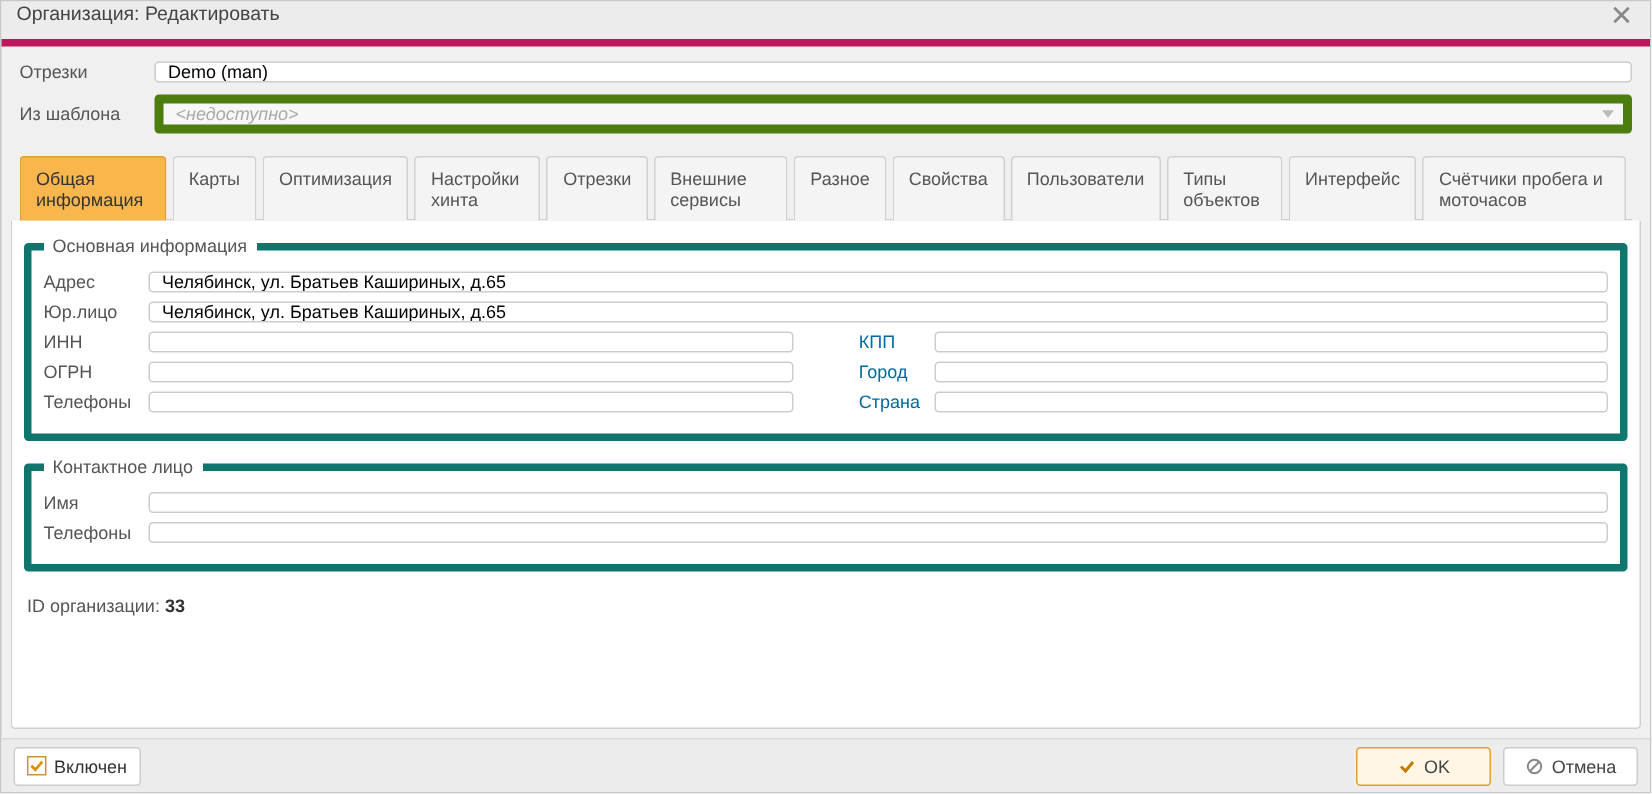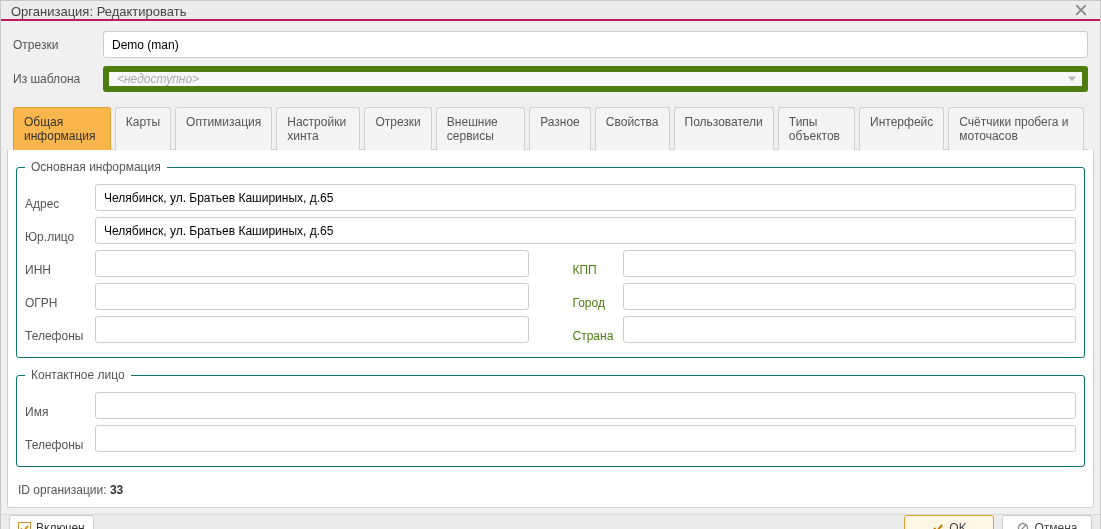--- a/index.html
+++ b/index.html
@@ -12,23 +12,23 @@
       width: 1101px;
     }
     .window {
       width: 1101px; height: 529px;
       border: 1px solid #c8c8c8;
       background: #f0f0f0;
       display: flex; flex-direction: column;
     }
     .titlebar {
       height: 30px;
-      display: flex; align-items: flex-end;
+      display: flex; align-items: flex-start;
       padding: 0 10px;
-      border-bottom: 2px solid #be185d;
+      border-bottom: 5px solid #be185d;
       background: #ececec;
     }
     .titlebar-title { flex: 1; font-size: 13px; color: #444; }
     .titlebar-close {
       width: 18px; height: 18px;
       display: flex; align-items: center; justify-content: center;
       color: #888; cursor: pointer; font-size: 16px;
     }
     .hdr-section {
       padding: 10px 12px 6px 12px;
@@ -36,21 +36,21 @@
     .hdr-row {
       display: flex; align-items: center; margin-bottom: 8px;
     }
     .hdr-label {
       width: 90px; color: #555;
     }
     .hdr-input {
       flex: 1;
     }
     input[type=text] {
-      width: 100%; height: 27px;
+      width: 100%; height: 14px;
       border: 1px solid #ccc; border-radius: 3px;
       padding: 0 8px; font-size: 12px;
       background: #fff;
     }
     .dd-disabled {
       position: relative;
       flex: 1; height: 26px;
       border: 6px solid #4d7c0f; border-radius: 3px;
       background: #f7f7f7; color: #aaa;
       padding: 0 24px 0 8px; font-style: italic;
@@ -85,32 +85,32 @@
     }
     .tab-content {
       background: #fff;
       border: 1px solid #d0d0d0; border-top: none;
       border-bottom-left-radius: 3px; border-bottom-right-radius: 3px;
       padding: 10px 8px 8px 8px;
       flex: 1; overflow: auto;
     }
     .content-flex { flex: 1; display:flex; flex-direction: column; padding: 0 6px 6px 6px; }
     fieldset.grp {
-      border: 1px solid #0f766e; border-radius: 3px;
+      border: 5px solid #0f766e; border-radius: 3px;
       margin: 0 0 10px 0; padding: 10px 8px 8px 8px;
     }
     fieldset.grp legend {
       padding: 0 6px; color: #555; font-size: 12px;
     }
     .form-row { display: flex; align-items: flex-end; margin-bottom: 6px; }
     .form-label { width: 70px; color: #555; }
     .form-field { flex: 1; }
     .two-col { display: flex; gap: 44px; }
     .two-col .col { flex: 1; }
-    .two-col .form-label-r { width: 50px; color: #4d7c0f; }
+    .two-col .form-label-r { width: 50px; color: #0369a1; }
     .idline { color: #555; padding: 6px 2px 2px 2px; }
     .idline b { color: #333; }
     .footer {
       height: 36px; border-top: 1px solid #d8d8d8;
       background: #ececec;
       display: flex; align-items: center; padding: 0 8px; gap: 8px;
     }
     .chk-wrap {
       display: flex; align-items: center; gap: 5px;
       border: 1px solid #ccc; background: #fff; border-radius: 3px;

